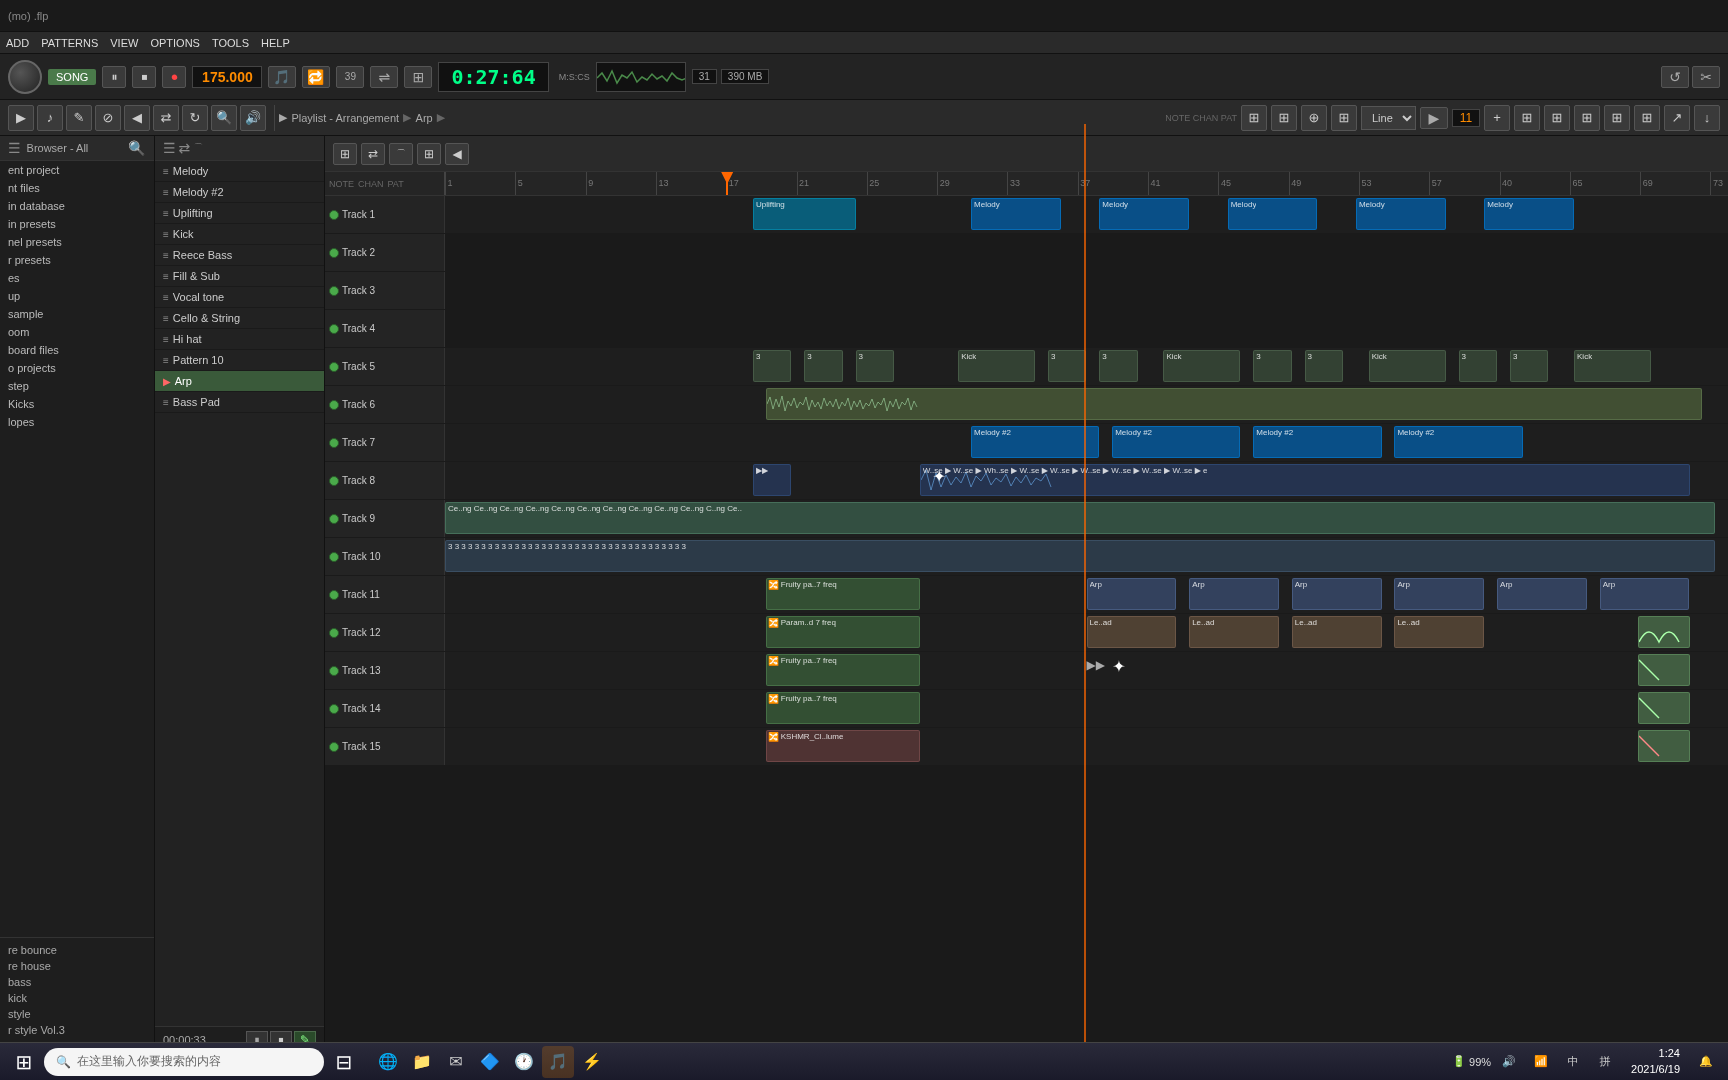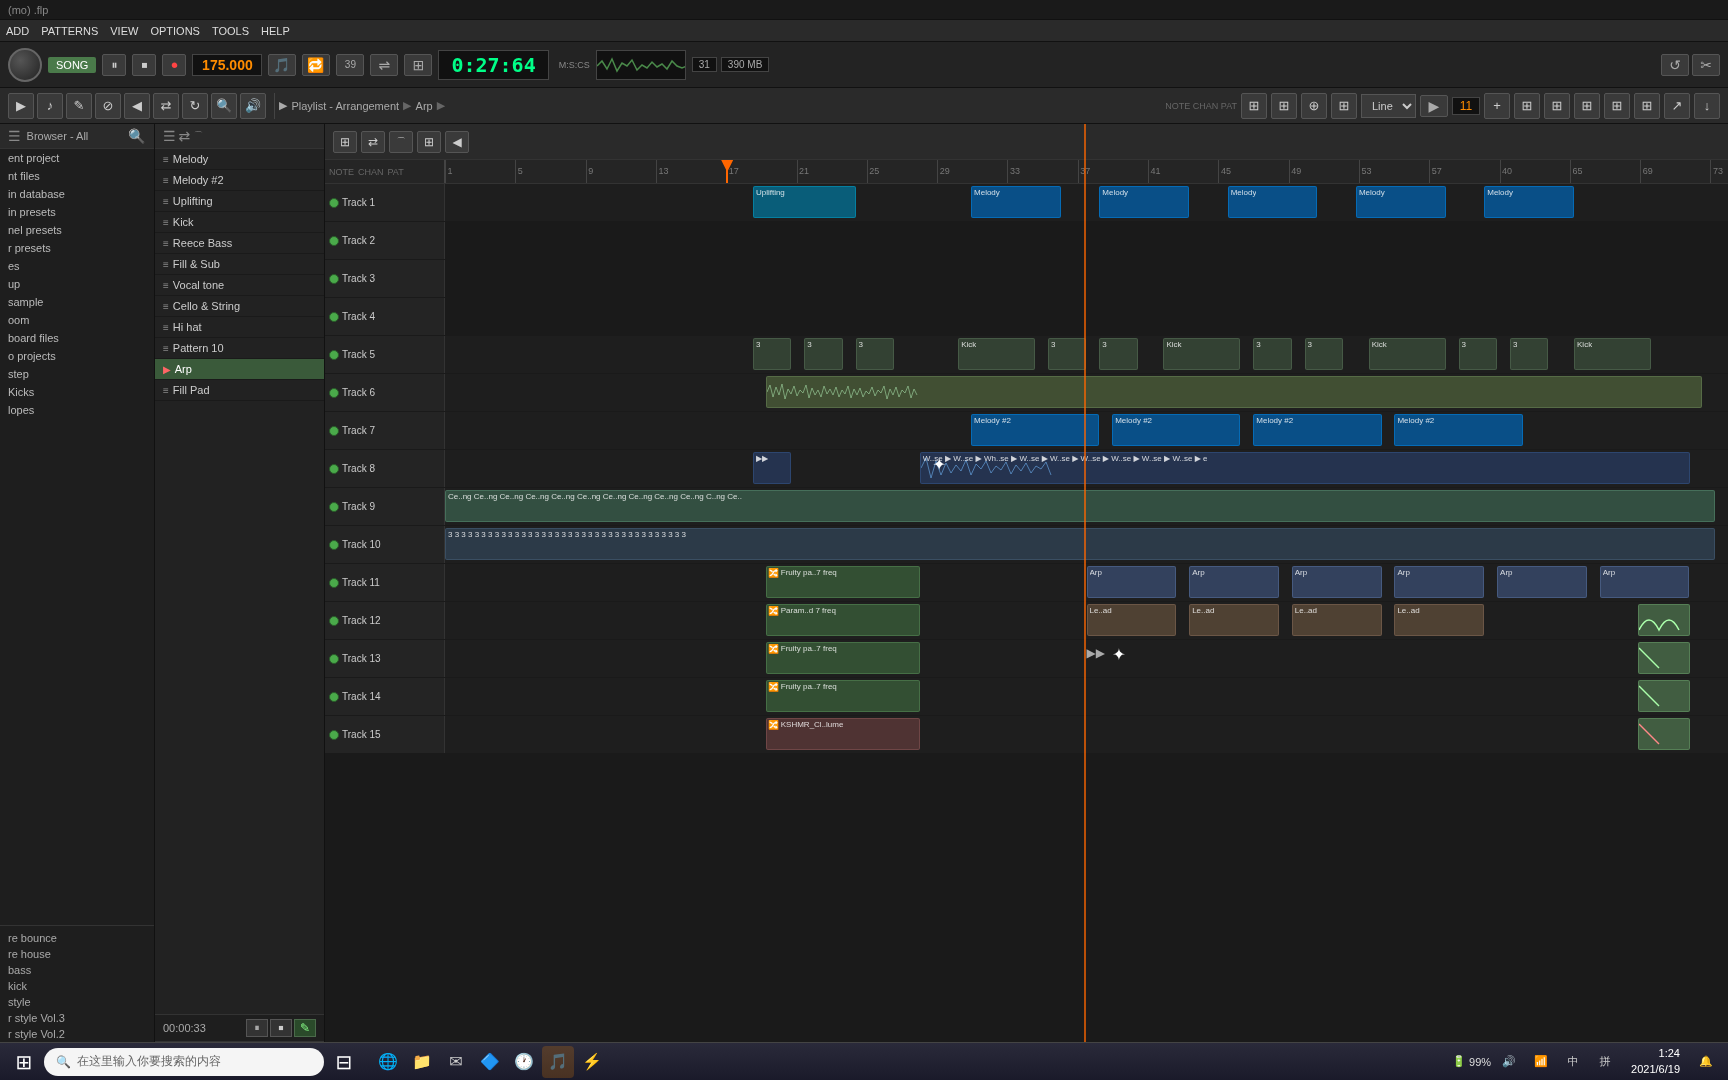--- a/index.html
+++ b/index.html
@@ -537,21 +537,21 @@
       height: 32px;
       display: flex;
       align-items: center;
       justify-content: center;
       border-radius: 4px;
     }
 
     
     #title-bar {
       background: #1a1a1a;
-      height: 20px;
+      height: 32px;
       display: flex;
       align-items: center;
       padding: 0 8px;
       border-bottom: 1px solid #111;
     }
     .title-text { color: #888; font-size: 11px; }
     .waveform-display {
       background: #111;
       border: 1px solid #444;
       width: 90px;
@@ -780,21 +780,21 @@
       <div class="pattern-item">
         <span class="pattern-icon">≡</span>
         <span>Pattern 10</span>
       </div>
       <div class="pattern-item selected" style="background:#3a5a3a;">
         <span class="pattern-icon" style="color:#f66;">▶</span>
         <span>Arp</span>
       </div>
       <div class="pattern-item">
         <span class="pattern-icon">≡</span>
-        <span>Fill Pad</span>
+        <span>Bass Pad</span>
       </div>
     </div>
 
     <div id="pattern-transport">
       <span class="pt-time">00:00:33</span>
       <div class="pt-btns">
         <button class="pt-btn">⏸</button>
         <button class="pt-btn">⏹</button>
         <button class="pt-pencil">✎</button>
       </div>

